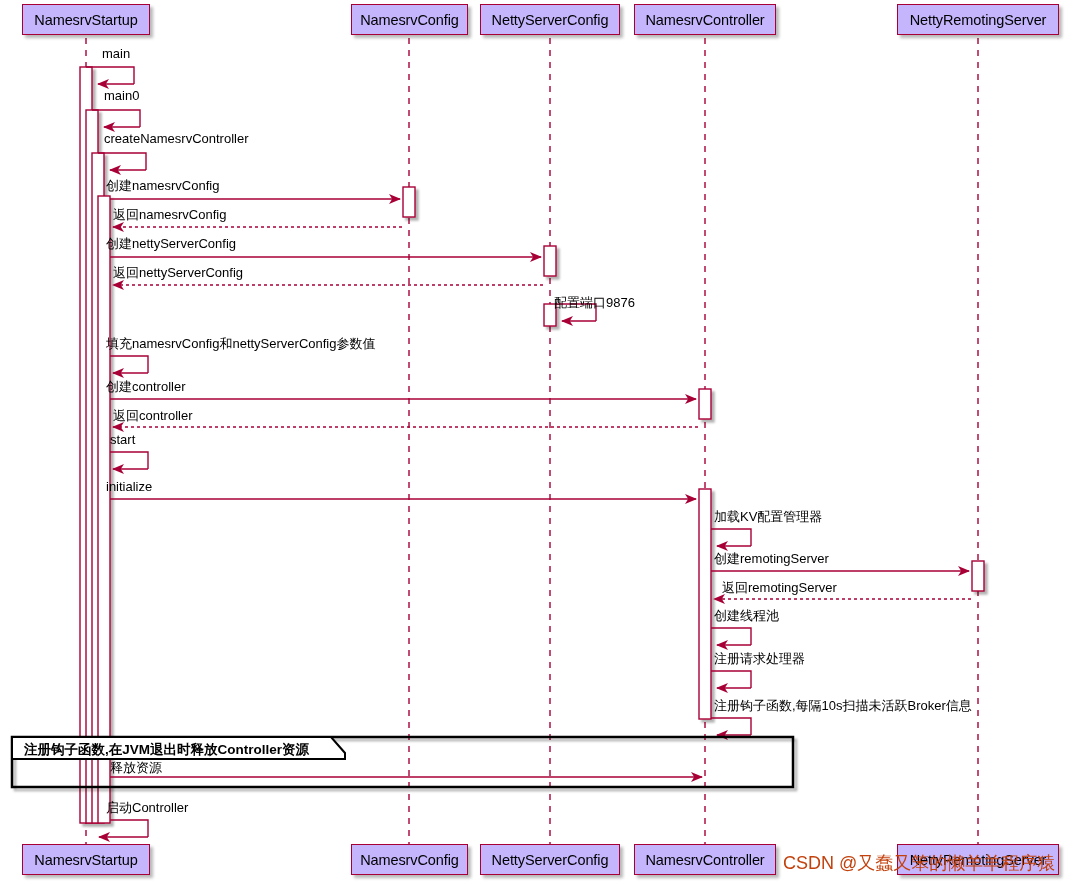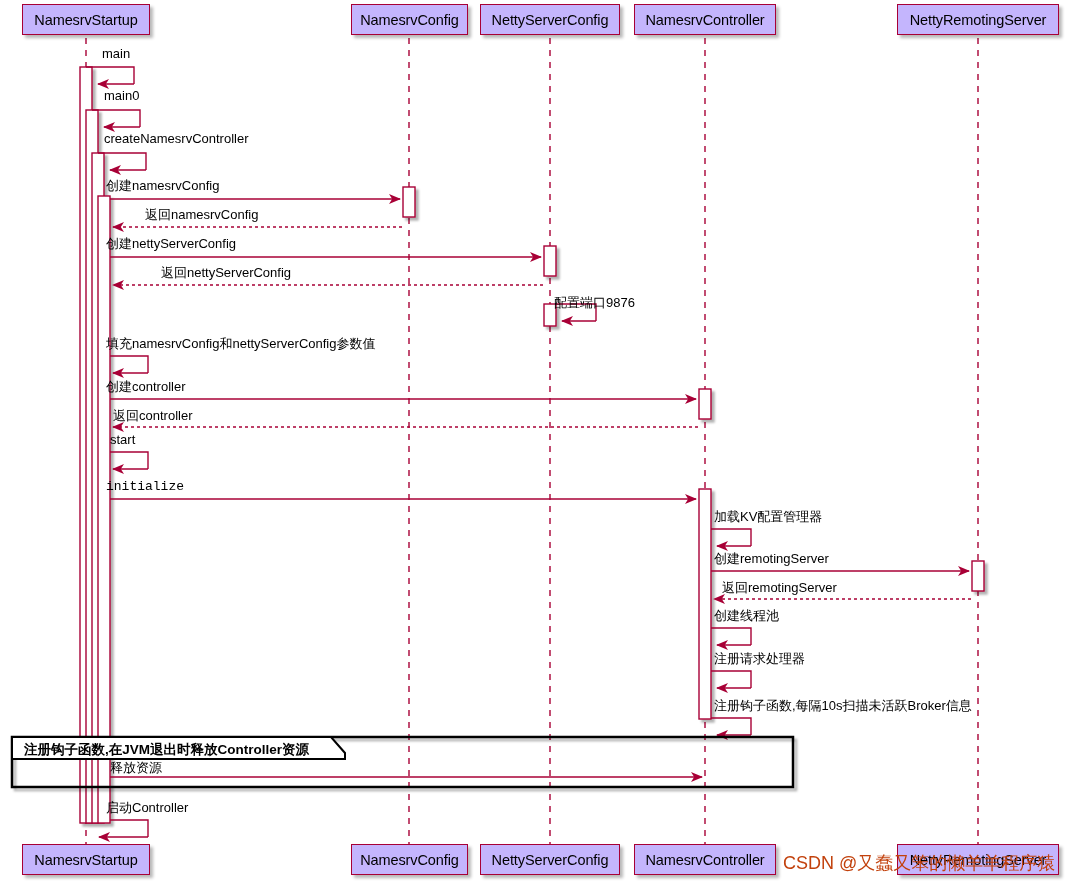--- a/index.html
+++ b/index.html
@@ -144,29 +144,29 @@
     <span>NamesrvController</span>
   </div>
   <div class="pbox" style="left:897px;top:844px;width:162px;height:31px;">
     <span>NettyRemotingServer</span>
   </div>
 
   <div class="msg" style="left:102px;top:47px;">main</div>
   <div class="msg" style="left:104px;top:89px;">main0</div>
   <div class="msg" style="left:104px;top:132px;">createNamesrvController</div>
   <div class="msg" style="left:106px;top:179px;">创建namesrvConfig</div>
-  <div class="msg" style="left:113px;top:208px;padding-left:32px;">返回namesrvConfig</div>
+  <div class="msg" style="left:113px;top:208px;">返回namesrvConfig</div>
   <div class="msg" style="left:106px;top:237px;">创建nettyServerConfig</div>
-  <div class="msg" style="left:113px;top:266px;padding-left:48px;">返回nettyServerConfig</div>
+  <div class="msg" style="left:113px;top:266px;">返回nettyServerConfig</div>
   <div class="msg" style="left:554px;top:296px;">配置端口9876</div>
   <div class="msg" style="left:106px;top:337px;">填充namesrvConfig和nettyServerConfig参数值</div>
   <div class="msg" style="left:106px;top:380px;">创建controller</div>
   <div class="msg" style="left:113px;top:409px;">返回controller</div>
   <div class="msg" style="left:110px;top:433px;">start</div>
-  <div class="msg" style="left:106px;top:480px;font-family:Liberation Mono, monospace;">initialize</div>
+  <div class="msg" style="left:106px;top:480px;">initialize</div>
   <div class="msg" style="left:714px;top:510px;">加载KV配置管理器</div>
   <div class="msg" style="left:714px;top:552px;text-align:center;">创建remotingServer</div>
   <div class="msg" style="left:722px;top:581px;">返回remotingServer</div>
   <div class="msg" style="left:714px;top:609px;">创建线程池</div>
   <div class="msg" style="left:714px;top:652px;">注册请求处理器</div>
   <div class="msg" style="left:714px;top:699px;">注册钩子函数,每隔10s扫描未活跃Broker信息</div>
   <div class="msg" style="left:110px;top:761px;">释放资源</div>
   <div class="msg" style="left:106px;top:801px;">启动Controller</div>
 
   <div class="grouplabel" style="left:24px;top:741px;">注册钩子函数,在JVM退出时释放Controller资源</div>

